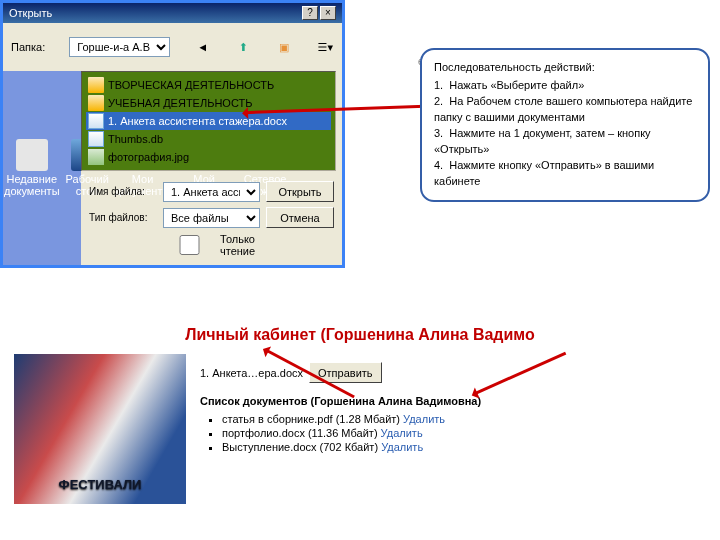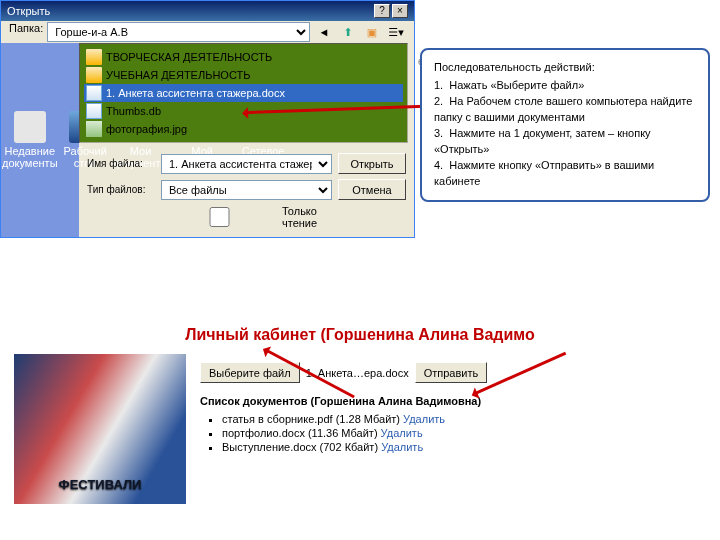--- a/index.html
+++ b/index.html
@@ -1,40 +1,40 @@
 <!DOCTYPE html>
 <html><head>
 <meta charset="utf-8">
 <style>
 *{box-sizing:border-box;margin:0;padding:0;font-family:Tahoma,Arial,sans-serif;font-size:11px}
 body{width:720px;height:540px;background:#fff;position:relative;overflow:hidden}
-.dialog{position:absolute;left:0;top:0;width:415px;border:1px solid #3b82f6;background:#ece9d8}
+.dialog{position:absolute;left:0;top:0;width:345px;border:3px solid #3b82f6;background:#ece9d8}
 .titlebar{background:linear-gradient(#0a246a,#3a6ea5);color:#fff;padding:3px 6px;display:flex;align-items:center;justify-content:space-between;height:20px}
 .titlebar .btns{display:flex;gap:2px}
 .titlebar .btn{width:16px;height:14px;background:#d4d0c8;border:1px solid #fff;border-right-color:#404040;border-bottom-color:#404040;color:#000;text-align:center;line-height:11px;font-size:10px}
-.toolbar{display:flex;padding:1px 8px;gap:4px}
+.toolbar{display:flex;align-items:center;padding:14px 8px;gap:24px}
 .toolbar select{flex:1;height:20px;background:#fff;border:1px solid #7f9db9;padding:0 3px}
 .tbtn{width:20px;height:20px;display:inline-flex;align-items:center;justify-content:center;background:#ece9d8;border:1px solid transparent}
 .body{display:flex}
 .sidebar{width:78px;background:#7a96df;padding:4px 0;display:flex;flex-direction:row;align-items:center;gap:4px}
 .sb-item{text-align:center;color:#fff;font-size:9px;width:70px;padding:3px 1px;cursor:pointer}
 .sb-ico{width:32px;height:32px;margin:0 auto 2px;border-radius:3px}
 .filearea{flex:1;background:#4d7c0f;border:1px inset #aca899;margin:0 6px 6px 0;height:190px;padding:4px;overflow:auto}
 .frow{display:flex;align-items:center;gap:4px;padding:1px 2px}
 .frow.sel{background:#316ac5;color:#fff}
 .fico{width:16px;height:16px;display:inline-block}
 .folder{background:linear-gradient(#fceabb,#f8b500);border-radius:1px}
 .doc{background:linear-gradient(#fff,#cfe2f3);border:1px solid #6fa8dc}
 .img{background:linear-gradient(#d9ead3,#93c47d)}
 .bottom{padding:4px 8px 8px;display:grid;grid-template-columns:68px 1fr 68px;gap:5px 6px;align-items:center}
 .bottom label{font-size:10px}
 .bottom select,.bottom input{height:20px;border:1px solid #7f9db9;background:#fff;padding:0 3px;width:100%}
 .wbtn{height:21px;background:#ece9d8;border:1px solid #fff;border-right-color:#404040;border-bottom-color:#404040;font-size:11px}
 .chk{grid-column:2;display:flex;align-items:center;gap:4px;font-size:10px}
-.callout{position:absolute;right:10px;top:48px;width:290px;background:#fff;border:2px solid #345ea8;border-radius:8px;padding:10px 12px;line-height:1.45;font-size:12px;z-index:5}
+.callout{position:absolute;right:10px;top:48px;width:290px;background:#fff;border:2px solid #345ea8;border-radius:14px;padding:10px 12px;line-height:1.45;font-size:12px;z-index:5}
 .arrow{position:absolute;background:#c00;z-index:4}
 .ar1{width:180px;height:3px;left:245px;top:108px;transform:rotate(-2deg)}
 .ar1:before,.ar2:before,.ar3:before{content:"";position:absolute;left:-9px;top:-4px;border:6px solid transparent;border-right-color:#c00}
 .lower{position:absolute;left:0;top:320px;width:720px}
 .lower h2{color:#c00000;font-size:16px;font-weight:bold;text-align:center;margin:6px 0 10px}
 .lrow{display:flex;gap:14px;padding:0 14px}
 .poster{width:172px;height:150px;position:relative;overflow:hidden}
 .poster .bg{width:100%;height:100%;background:linear-gradient(120deg,#1e3c72 0%,#c94b4b 35%,#eaeaea 55%,#2a5298 80%)}
 .poster .cap{position:absolute;bottom:12px;left:0;right:0;text-align:center;color:#0f172a;font-size:13px;font-weight:bold;text-shadow:0 1px 2px #000}
 .rcol{flex:1}
@@ -135,21 +135,20 @@
 
 <div class="lower">
  <h2>Личный кабинет (Горшенина Алина Вадимо</h2>
  <div class="lrow">
   <div class="poster">
    <div class="bg"></div>
    <div class="cap">ФЕСТИВАЛИ</div>
   </div>
   <div class="rcol">
    <div class="uprow">
-    <button class="wbtn">Выберите файл</button>
     <span>1. Анкета…ера.docx</span>
     <button class="wbtn">Отправить</button>
    </div>
    <div class="docs">
     <h4>Список документов (Горшенина Алина Вадимовна)</h4>
     <ul>
      <li><span>статья в сборнике.pdf (1.28 Мбайт)</span> <a href="#">Удалить</a></li>
      <li><span>портфолио.docx (11.36 Мбайт)</span> <a href="#">Удалить</a></li>
      <li><span>Выступление.docx (702 Кбайт)</span> <a href="#">Удалить</a></li>
     </ul>

